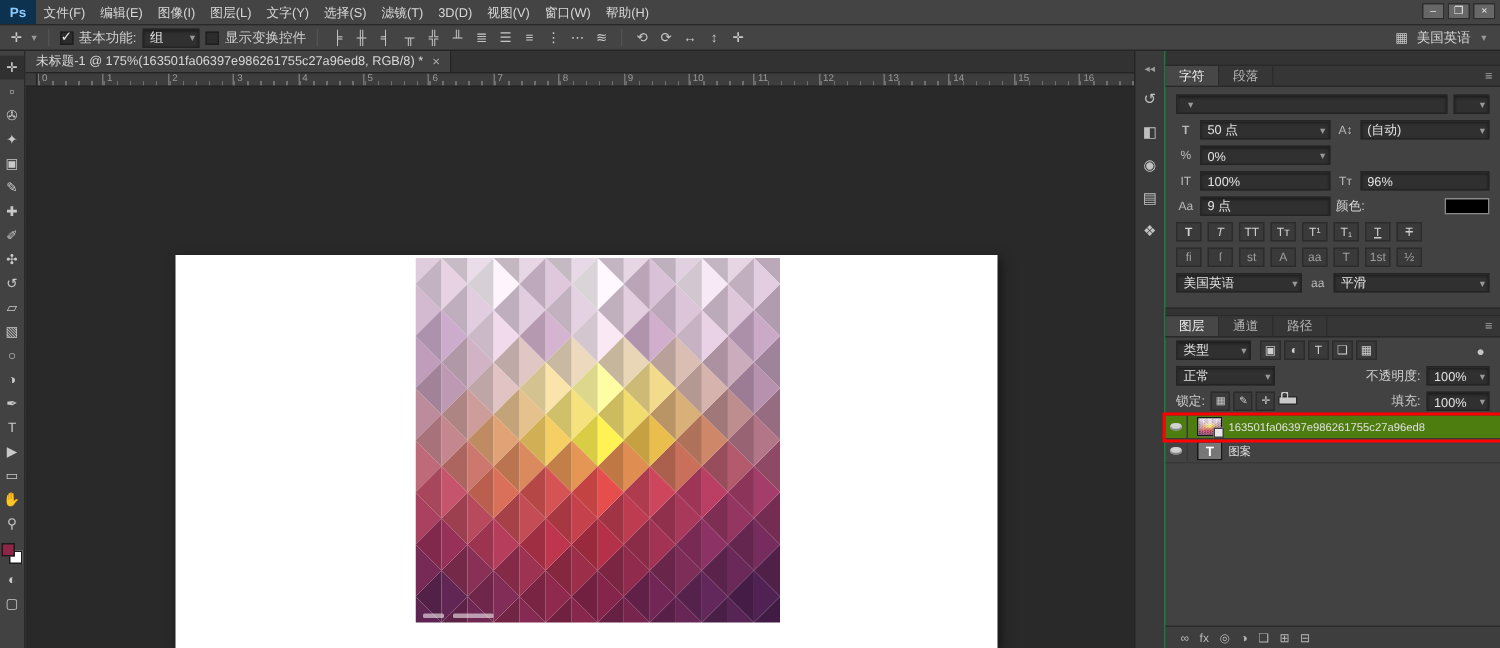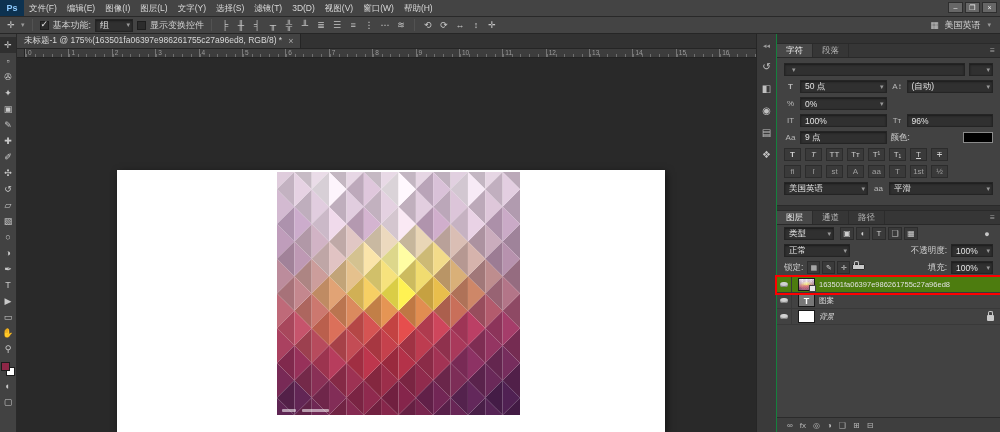--- a/index.html
+++ b/index.html
@@ -879,28 +879,20 @@
             </svg><span class="badge"></span></span>
           <span class="layer-name">163501fa06397e986261755c27a96ed8</span>
         </div>
         <div class="layer-row">
           <span class="eye-box">
             <span class="eye"></span>
           </span>
           <span class="thumb thumb-text">T</span>
           <span class="layer-name">图案</span>
         </div>
-        <div class="layer-row">
-          <span class="eye-box">
-            <span class="eye"></span>
-          </span>
-          <span class="thumb"></span>
-          <span class="layer-name italic">背景</span>
-          <span class="mini-lock bg-lock"></span>
-        </div>
       </div>
     <div class="lp-bottom">
       <span>∞</span>
         <span>fx</span>
         <span>◎</span>
         <span>◑</span>
         <span>❑</span>
         <span>⊞</span>
         <span>⊟</span>
     </div>

